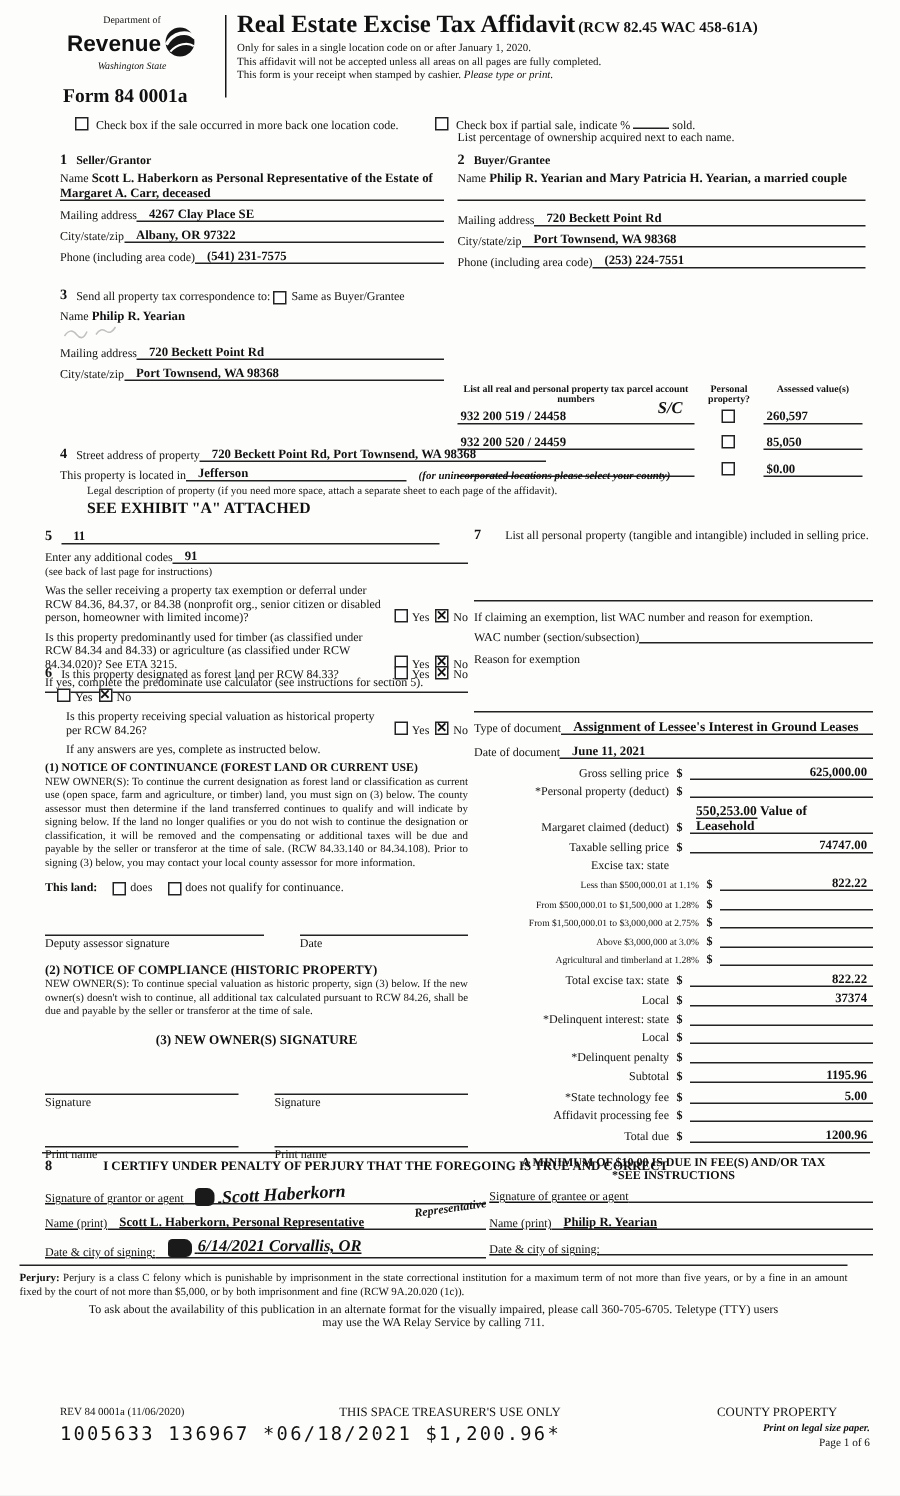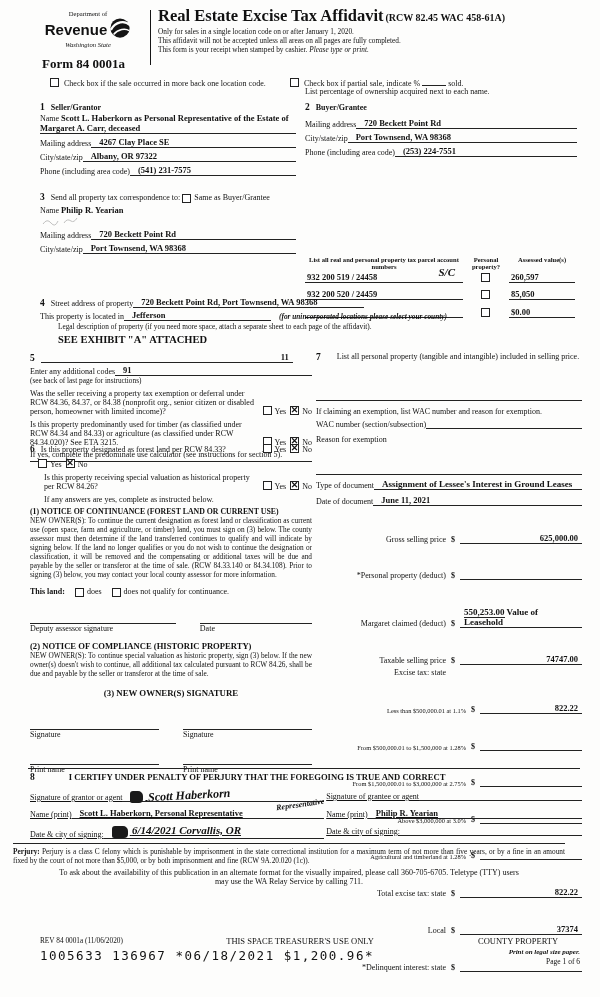--- a/index.html
+++ b/index.html
@@ -22,21 +22,21 @@
   .cb.checked::after{content:"✕";position:absolute;top:-2.5px;left:-0.5px;font-size:9px;font-weight:bold;}
   .yn{white-space:nowrap;margin-left:6px;}
   .q{display:flex;align-items:flex-end;margin-top:4px;}
   .q .qt{flex:1;}
   .hr{border-top:1px solid #222;height:0;}
   .taxrow{display:flex;align-items:flex-end;margin-top:2.5px;}
   .taxlab{width:130px;text-align:right;white-space:nowrap;}
   .taxlab.small{font-size:6.4px;width:150px;}
   .dollar{width:14px;text-align:center;font-weight:bold;flex:none;}
   .taxline{flex:1;border-bottom:1px solid #222;font-weight:bold;font-size:8.5px;text-align:right;
-           padding:0 4px;min-height:9px;margin-top:24px;}
+           padding:0 4px;min-height:9px;}
   .script{font-family:"Liberation Serif",serif;font-style:italic;font-weight:bold;}
   .ptable{display:grid;grid-template-columns:158px 46px 66px;}
   .pc{padding:2px 2px 0 2px;}
   .stamp{font-family:"DejaVu Sans Mono",monospace;font-size:12.5px;letter-spacing:1.5px;}
   .sigline{border-bottom:1px solid #222;min-height:11px;}
   .blob{display:inline-block;width:13px;height:12px;background:#1a1a1a;border-radius:3px 5px 4px 2px;
         vertical-align:middle;margin-right:2px;}
   .scribble{opacity:.45;}
 </style>
 </head>
@@ -99,20 +99,23 @@
       <span class="fval">Albany, OR 97322</span>
       </div>
     <div class="frow">
         <span class="flabel">Phone (including area code)</span>
       <span class="fval">(541) 231-7575</span>
       </div>
   </div>
 
   <div class="abs" style="left:305px;top:102px;width:272px;">
     <div><span class="secnum">2</span><span class="b">Buyer/Grantee</span></div>
+    <div class="uline" style="min-height:20px;margin-top:1px;">
+      <span>Name</span> <span class="b" style="font-size:8.5px;">Philip R. Yearian and Mary Patricia H. Yearian, a married couple</span>
+    </div>
     <div class="frow" style="margin-top:6px;">
         <span class="flabel">Mailing address</span>
       <span class="fval">720 Beckett Point Rd</span>
       </div>
     <div class="frow">
         <span class="flabel">City/state/zip</span>
       <span class="fval">Port Townsend, WA 98368</span>
       </div>
     <div class="frow">
         <span class="flabel">Phone (including area code)</span>
@@ -179,21 +182,21 @@
       <span class="b i sm" style="margin-left:8px;">(for unincorporated locations please select your county)</span>
       <span style="flex:1;"></span>
     </div>
     <div class="sm" style="margin:1px 0 0 18px;">Legal description of property (if you need more space, attach a separate sheet to each page of the affidavit).</div>
     <div class="b" style="margin:3px 0 0 18px;font-size:10.5px;">SEE EXHIBIT "A" ATTACHED</div>
   </div>
 
   <div class="abs" style="left:30px;top:352px;width:282px;">
     <div class="frow" style="margin-top:0;">
       <span class="secnum">5</span>
-      <span class="fval" style="max-width:240px;text-align:right;">11</span>
+      <span class="fval" style="max-width:240px;text-align:left;">11</span>
     </div>
     <div class="frow" style="margin-top:2px;">
       <span class="flabel">Enter any additional codes</span>
       <span class="fval" style="text-align:left;">91</span>
     </div>
     <div class="sm">(see back of last page for instructions)</div>
 
     <div class="q">
         <span class="qt">Was the seller receiving a property tax exemption or deferral under RCW 84.36, 84.37, or 84.38 (nonprofit org., senior citizen or disabled person, homeowner with limited income)?</span>
       <span class="yn">

